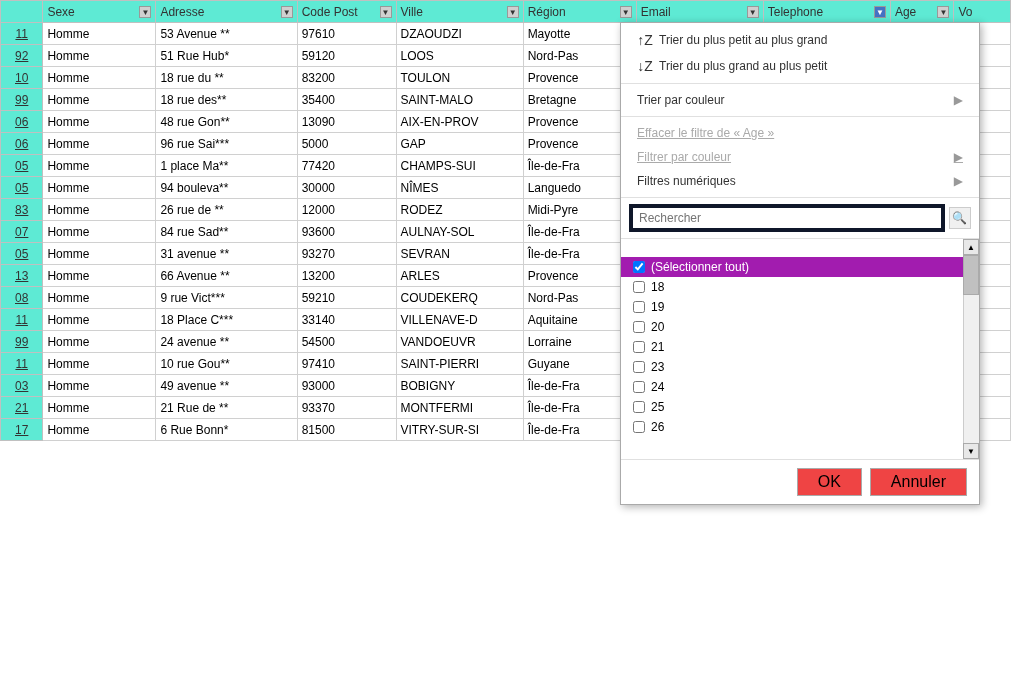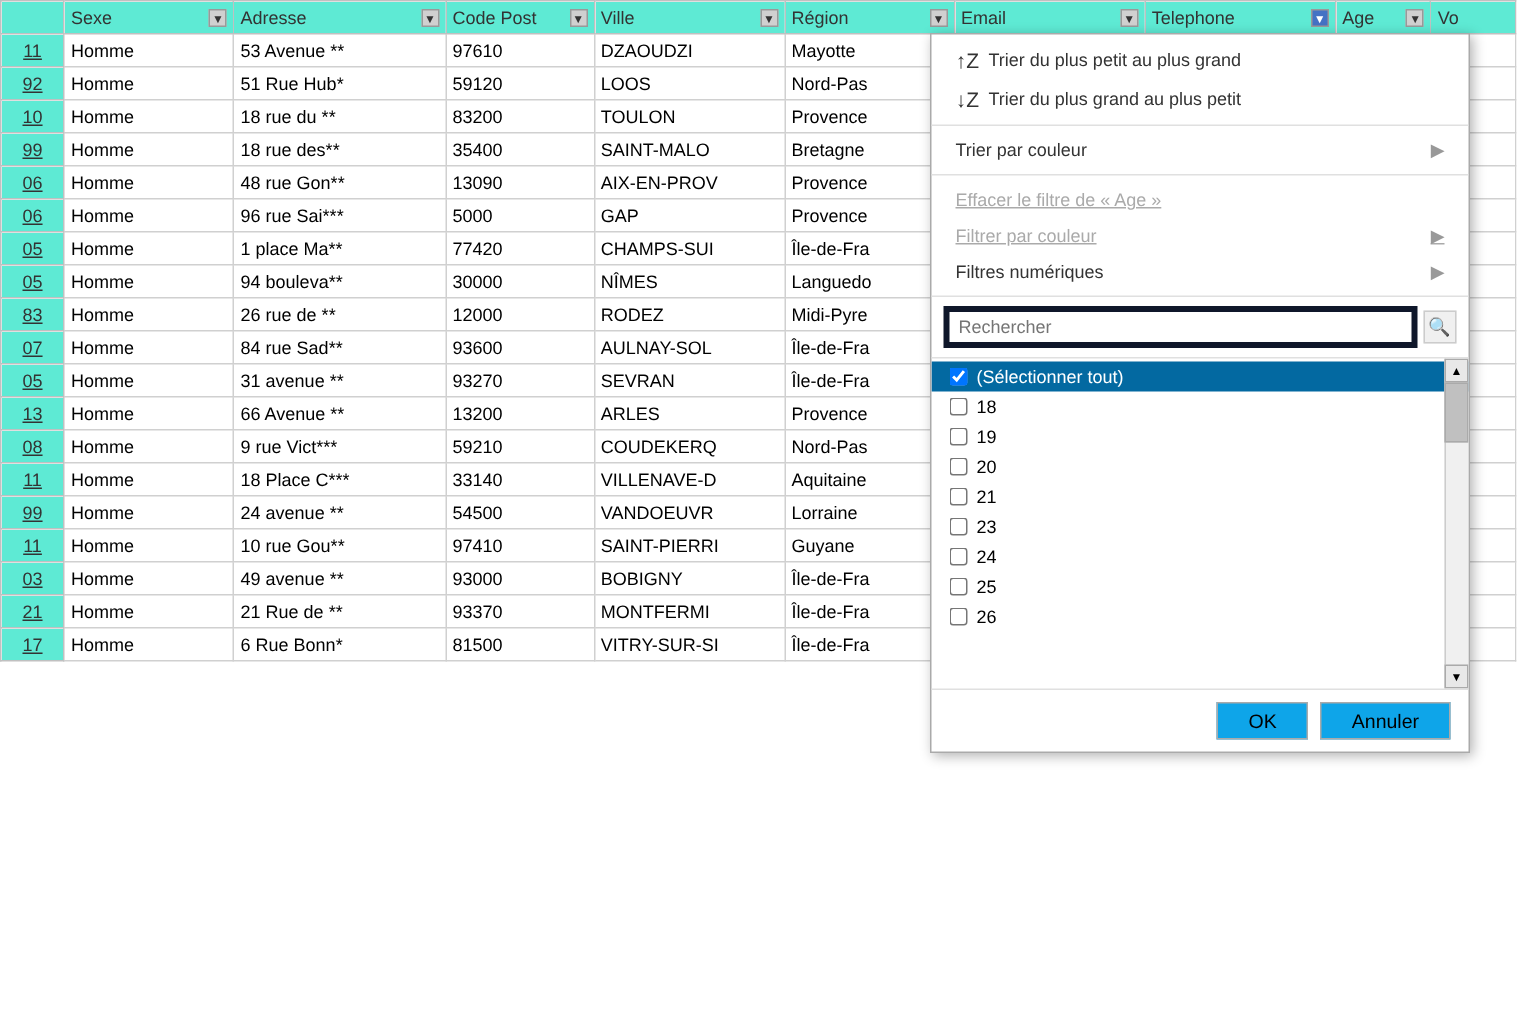--- a/index.html
+++ b/index.html
@@ -185,22 +185,23 @@
       display: flex;
       align-items: center;
       gap: 6px;
       padding: 2px 12px;
       cursor: pointer;
       font-size: 12px;
       height: 20px;
     }
 
     .checkbox-item.selected {
-      background: #0369a1;
+      background: #a21caf;
       color: #fff;
+      margin-top: 16px;
     }
 
     .checkbox-item input[type="checkbox"] {
       width: 12px;
       height: 12px;
       cursor: pointer;
     }
 
     
     .scrollbar-track {
@@ -244,23 +245,23 @@
     .dropdown-footer {
       padding: 8px 12px;
       display: flex;
       justify-content: flex-end;
       gap: 8px;
       border-top: 1px solid #e0e0e0;
     }
 
     .btn {
       padding: 4px 20px;
-      font-size: 13px;
+      font-size: 16px;
       border: 1px solid #aaa;
-      background: #0ea5e9;
+      background: #ef4444;
       cursor: pointer;
       min-width: 60px;
     }
   </style>
 </head>
 <body>
 
 <div class="spreadsheet-container">
   <table class="sheet">
     <colgroup>

